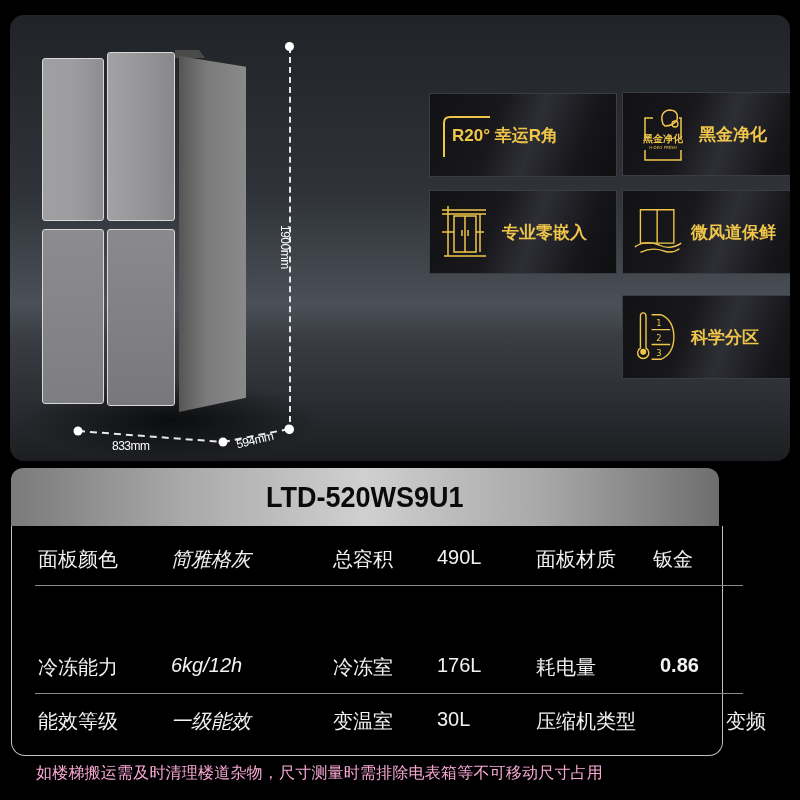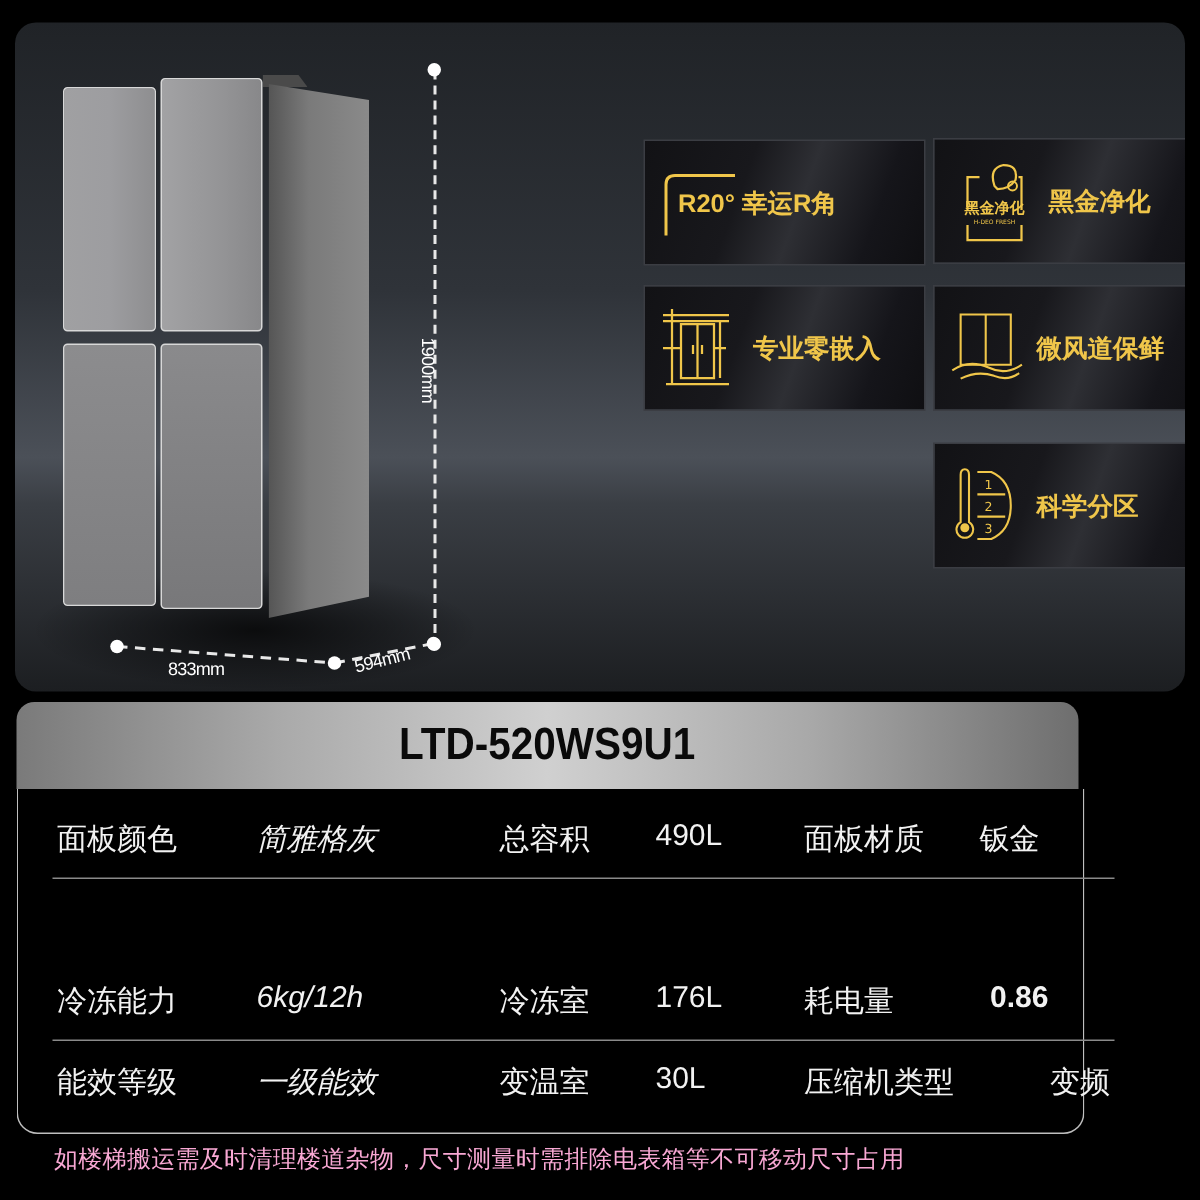--- a/index.html
+++ b/index.html
@@ -200,17 +200,17 @@
     <span class="cell l3">耗电量</span>
     <span class="cell v3" style="left:648px;font-weight:bold;">0.86</span>
     <div class="sep"></div>
   </div>
   <div class="spec-row" style="top:168px;">
     <span class="cell l1">能效等级</span>
     <span class="cell v1">一级能效</span>
     <span class="cell l2">变温室</span>
     <span class="cell v2">30L</span>
     <span class="cell l3">压缩机类型</span>
-    <span class="cell v3" style="left:688px;">变频</span>
+    <span class="cell v3" style="left:714px;">变频</span>
   </div>
 </div>
 
 <div class="footer-note">如楼梯搬运需及时清理楼道杂物，尺寸测量时需排除电表箱等不可移动尺寸占用</div>
 
 </body></html>

